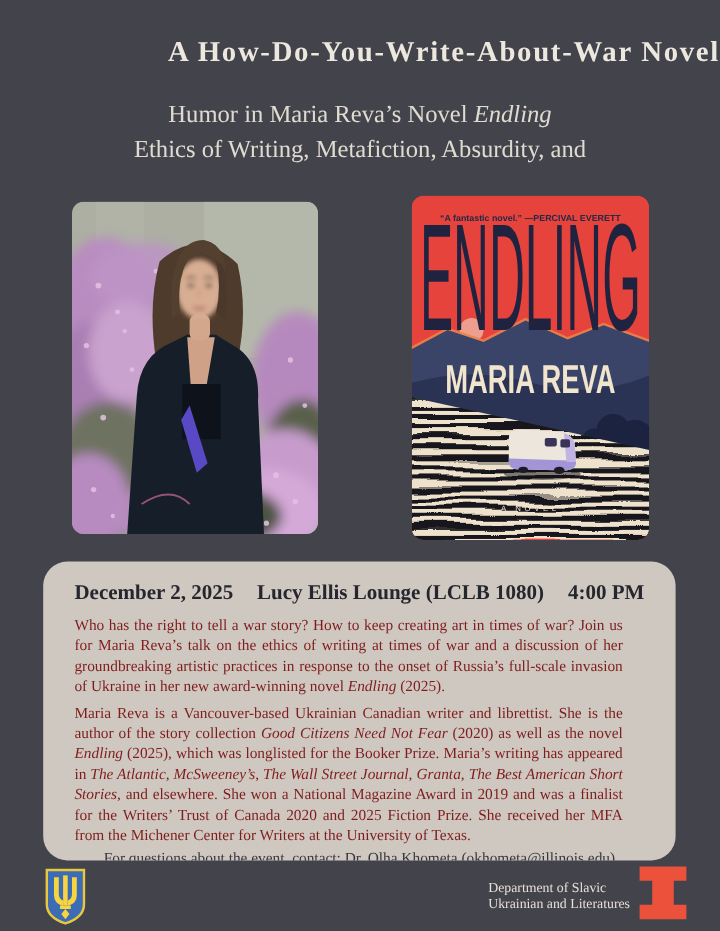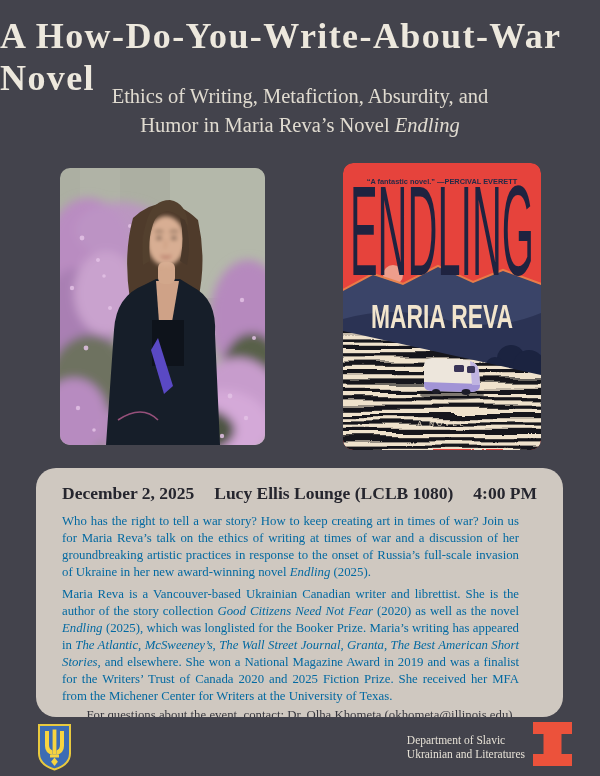--- a/index.html
+++ b/index.html
@@ -1,58 +1,58 @@
 <!DOCTYPE html>
 <html><head>
 <meta charset="utf-8">
 <style>
   html,body{margin:0;padding:0;background:#43434c;}
   .poster{position:relative;width:600px;height:776px;background:#43434c;
     font-family:"Liberation Serif",serif;overflow:hidden;}
 
   
-  .title{position:absolute;top:15px;left:0;width:100%;text-align:left;
-    color:#EDE8DD;font-size:36px;font-weight:bold;letter-spacing:1.4px;}
+  .title{position:absolute;top:31px;left:0;width:100%;text-align:right;
+    color:#EDE8DD;font-size:24px;font-weight:bold;letter-spacing:1.4px;}
   .subtitle{position:absolute;top:82px;left:0;width:100%;text-align:center;
     color:#E0DBD0;font-size:20.5px;line-height:29px;font-weight:normal;}
   .it{font-style:italic;}
 
   
   .photo-wrap{position:absolute;left:60px;top:168px;width:205px;height:277px;
     border-radius:10px;overflow:hidden;}
   .cover-wrap{position:absolute;left:343px;top:163px;width:198px;height:287px;
     border-radius:10px;overflow:hidden;}
   .photo-wrap svg,.cover-wrap svg{display:block;width:100%;height:100%;}
 
   
   .info-box{position:absolute;left:36px;top:468px;width:527px;height:249px;
     background:#CFC8C0;border-radius:20px;box-sizing:border-box;
     padding:11px 26px 16px 26px;overflow:hidden;color:#35353C;}
   .info-header{display:flex;justify-content:space-between;align-items:baseline;
     font-weight:bold;font-size:17.5px;color:#26262E;padding-top:4px;}
-  .desc{font-size:12.8px;line-height:1.33;text-align:justify;margin:9px 18px 0 0;color:#0369a1;}
+  .desc{font-size:12.8px;line-height:1.33;text-align:justify;margin:9px 18px 0 0;color:#7f1d1d;}
   .desc+.desc{margin-top:5px;}
   .contact-line{font-size:12.8px;line-height:1.33;text-align:center;margin-top:2px;color:#37373E;}
   .lnk{color:inherit;text-decoration:underline;cursor:pointer;}
 
   
   .trident{position:absolute;left:37px;top:723px;width:35px;height:49px;}
   .dept{position:absolute;right:75px;top:733px;color:#E6E1D6;
     font-size:11.5px;line-height:14px;}
   .block-i{position:absolute;left:532px;top:721px;width:41px;height:46px;}
 </style>
 </head>
 <body>
 
 <div class="poster">
 
   <div class="title">A How-Do-You-Write-About-War Novel</div>
   <div class="subtitle">
+    <div><span>Humor in Maria Reva’s Novel </span><span class="it">Endling</span></div>
     <div>Ethics of Writing, Metafiction, Absurdity, and</div>
-    <div><span>Humor in Maria Reva’s Novel </span><span class="it">Endling</span></div>
   </div>
 
   <div class="photo-wrap">
     <svg viewBox="0 0 205 277">
       <defs>
         <filter id="soft" x="-30%" y="-30%" width="160%" height="160%">
           <feGaussianBlur stdDeviation="5"></feGaussianBlur>
         </filter>
         <filter id="soft2" x="-30%" y="-30%" width="160%" height="160%">
           <feGaussianBlur stdDeviation="2.2"></feGaussianBlur>

